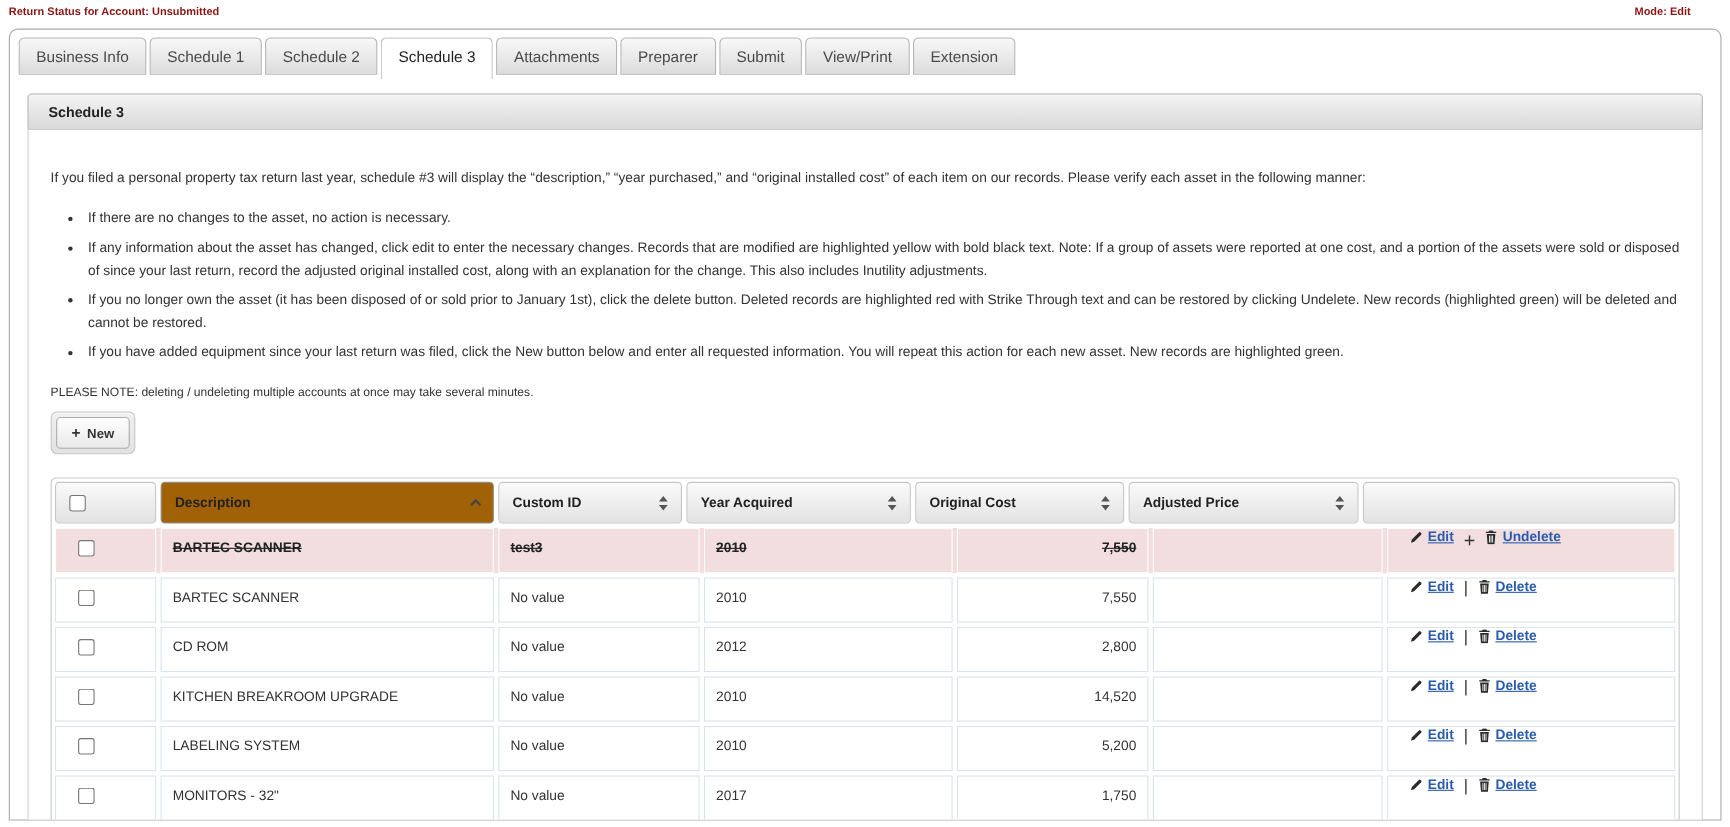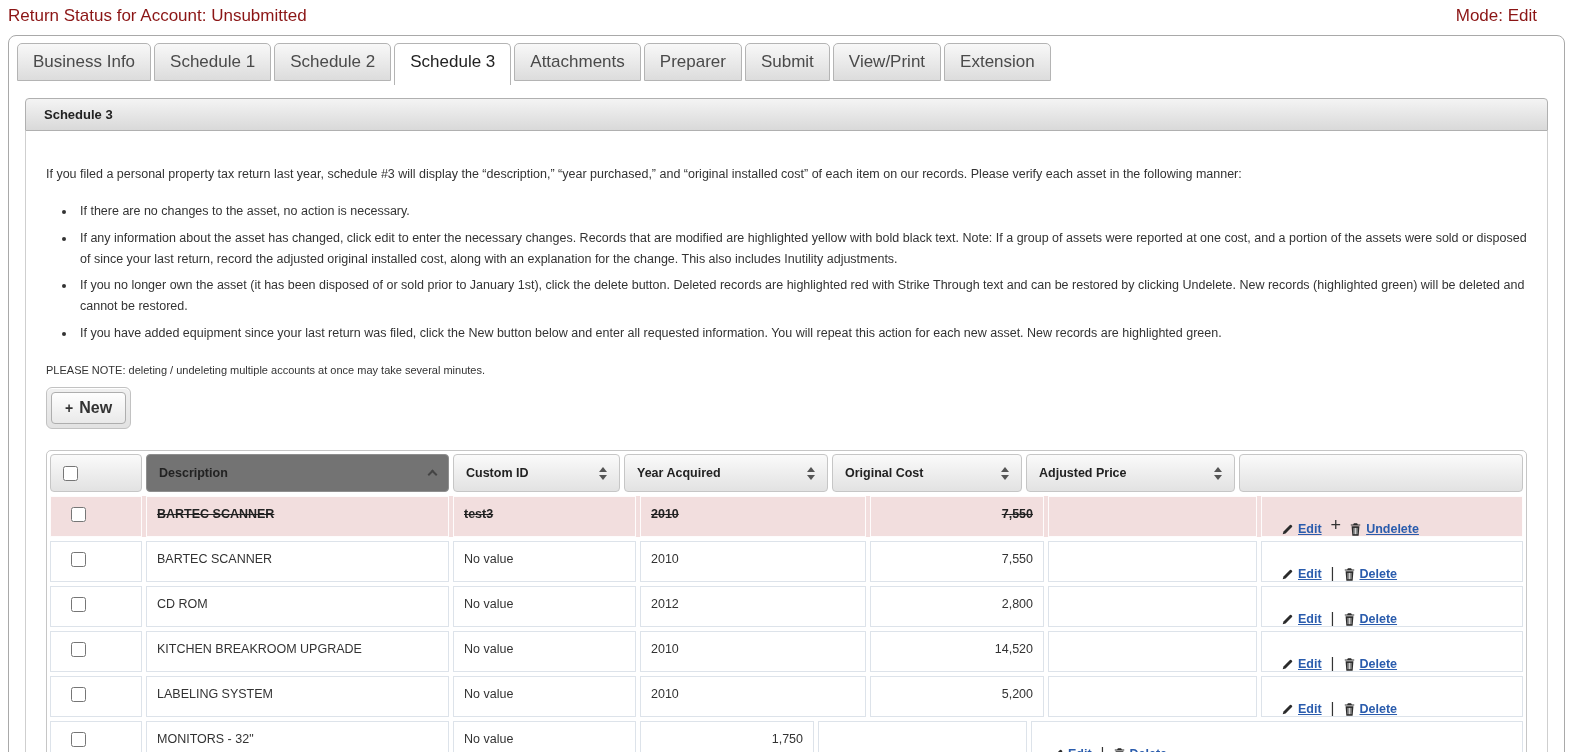--- a/index.html
+++ b/index.html
@@ -2,27 +2,27 @@
 <html><head>
 <meta charset="utf-8">
 <style>
   * { box-sizing: border-box; margin: 0; padding: 0; }
   html,body { width:1573px; height:752px; overflow:hidden; background:#fff;
     font-family:"Liberation Sans","DejaVu Sans",sans-serif; color:#333; }
 
   
   .statusbar { display:flex; justify-content:space-between; align-items:baseline;
     padding:6px 36px 5px 8px; }
-  .statusbar .red { color:#8b1515; font-weight:normal; font-size:17px; }
+  .statusbar .red { color:#8b1515; font-weight:bold; font-size:10px; }
 
   
   .outer { margin:4px 8px 0 8px; border:1px solid #a9a9a9; border-radius:8px 8px 0 0;
     background:#fff; height:720px; overflow:hidden; }
   .tabstrip { display:flex; align-items:flex-start; gap:3px; padding:7px 8px 0 8px; }
-  .tab { padding:8px 15px 8px 15px; font-size:17px; color:#4a4a4a; cursor:pointer;
+  .tab { padding:8px 15px 8px 15px; font-size:14px; color:#4a4a4a; cursor:pointer;
     border:1px solid #b4b4b4; border-radius:5px 5px 0 0;
     background:linear-gradient(#f8f8f8,#dcdcdc); white-space:nowrap; }
   .tab.active { background:#fff; color:#222; border-bottom:none; padding-bottom:13px; }
 
   
   .panel { margin:13px 16px 0 16px; }
   .panel-header { border:1px solid #b0b0b0; border-radius:4px 4px 0 0;
     background:linear-gradient(#f4f4f4,#d9d9d9); padding:8px 18px;
     font-size:13px; font-weight:bold; color:#222; }
   .panel-body { border:1px solid #cfcfcf; border-top:none; background:#fff;
@@ -32,36 +32,36 @@
   ul.instructions { margin:17px 0 0 30px; }
   ul.instructions li { font-size:12.5px; line-height:1.65; margin-bottom:6px; padding-left:4px; }
   .note { margin-top:21px; font-size:11px; }
 
   
   .btn-group { display:inline-flex; align-items:stretch; gap:2px; margin-top:11px;
     padding:4px; border:1px solid #c2c2c2; border-radius:6px;
     background:linear-gradient(#f0f0f0,#e2e2e2); box-shadow:inset 0 1px 0 #fff; }
   .btn-new { display:inline-flex; align-items:center; gap:6px; padding:6px 13px;
     border:1px solid #aeaeae; border-radius:4px; background:linear-gradient(#fefefe,#e9e9e9);
-    font-size:16px; font-weight:bold; color:#333; cursor:pointer;
+    font-size:12px; font-weight:bold; color:#333; cursor:pointer;
     font-family:inherit; }
   .plus-icon::before { content:"+"; font-weight:bold; font-size:14px; line-height:1; }
   .btn-toggle { display:inline-flex; align-items:center; gap:7px; padding:6px 14px;
     border:none; background:transparent; font-size:12.5px; color:#a9a9a9;
     font-family:inherit; }
 
   
   .grid { margin-top:21px; border:1px solid #c6c6c6; border-radius:5px; padding:3px; }
   .thead, .trow { display:flex; gap:4px; }
   .hwrap { display:contents; }
   .hcell { height:38px; display:flex; align-items:center; justify-content:space-between;
     padding:0 12px; border:1px solid #c6c6c6; border-radius:4px;
     background:linear-gradient(#fafafa,#e2e2e2); font-size:12.5px; font-weight:bold;
     color:#222; cursor:pointer; }
-  .hcell.sorted { background:#737373; border-color:#8f8f8f; }
+  .hcell.sorted { background:#a16207; border-color:#8f8f8f; }
   .col-check { width:92px; }
   .col-actions { flex:1; }
   .hwrap > div:nth-of-type(1) { width:303px; }
   .hwrap > div:nth-of-type(2) { width:167px; }
   .hwrap > div:nth-of-type(3) { width:204px; }
   .hwrap > div:nth-of-type(4) { width:190px; }
   .hwrap > div:nth-of-type(5) { width:209px; }
 
   .sort-icon { display:flex; align-items:center; }
   .chev { display:none; width:7px; height:7px; border-left:2px solid #444;
@@ -74,21 +74,21 @@
 
   .trow { margin-top:4px; background:#fff; }
   .trow .cell { border:1px solid #dde3ea; background:transparent; padding:10px 10px;
     font-size:12.5px; color:#333; min-height:41px; }
   .c-desc   { width:303px; }
   .c-custom { width:183px; }
   .c-year   { width:226px; }
   .c-cost   { width:174px; text-align:right; }
   .c-adj    { width:209px; }
   .c-check  { width:92px; padding-left:20px !important; }
-  .c-actions{ flex:1; display:flex; align-items:flex-end; gap:9px; padding:0 0 0 20px !important; }
+  .c-actions{ flex:1; display:flex; align-items:flex-start; gap:9px; padding:0 0 0 20px !important; }
   input[type=checkbox] { width:15px; height:15px; }
 
   .trow.deleted { background:#f2dede; }
   .trow.deleted .cell { border-color:rgba(255,255,255,.9); }
   .trow.deleted .v { text-decoration:line-through; font-weight:bold; color:#222; }
 
   .action-link { display:inline-flex; align-items:center; gap:5px; color:#2a5cad;
     font-size:12.5px; font-weight:bold; text-decoration:underline; cursor:pointer; }
   .sep { color:#333; font-size:15px; }
   .trow.deleted .sep { font-size:18px; font-weight:400; }
@@ -389,20 +389,21 @@
                 </a>
               </div>
             </div>
 
             <div class="trow">
               <div class="cell c-check">
                 <input type="checkbox" style="">
               </div>
               <div class="cell c-desc v">MONITORS - 32"</div>
               <div class="cell c-custom v">No value</div>
+              <div class="cell c-year v">2017</div>
               <div class="cell c-cost v">1,750</div>
               <div class="cell c-adj v"></div>
               <div class="cell c-actions">
                 <a class="action-link">
                   <span class="icn">
                     <svg width="11" height="11" viewBox="0 0 16 16">
                       <path d="M1 15l1.2-4.2L11.5 1.5a1.5 1.5 0 0 1 2.1 0l.9.9a1.5 1.5 0 0 1 0 2.1L5.2 13.8 1 15z" fill="#2b2b2b"></path>
                     </svg>
                   </span>
                   <span>Edit</span>

